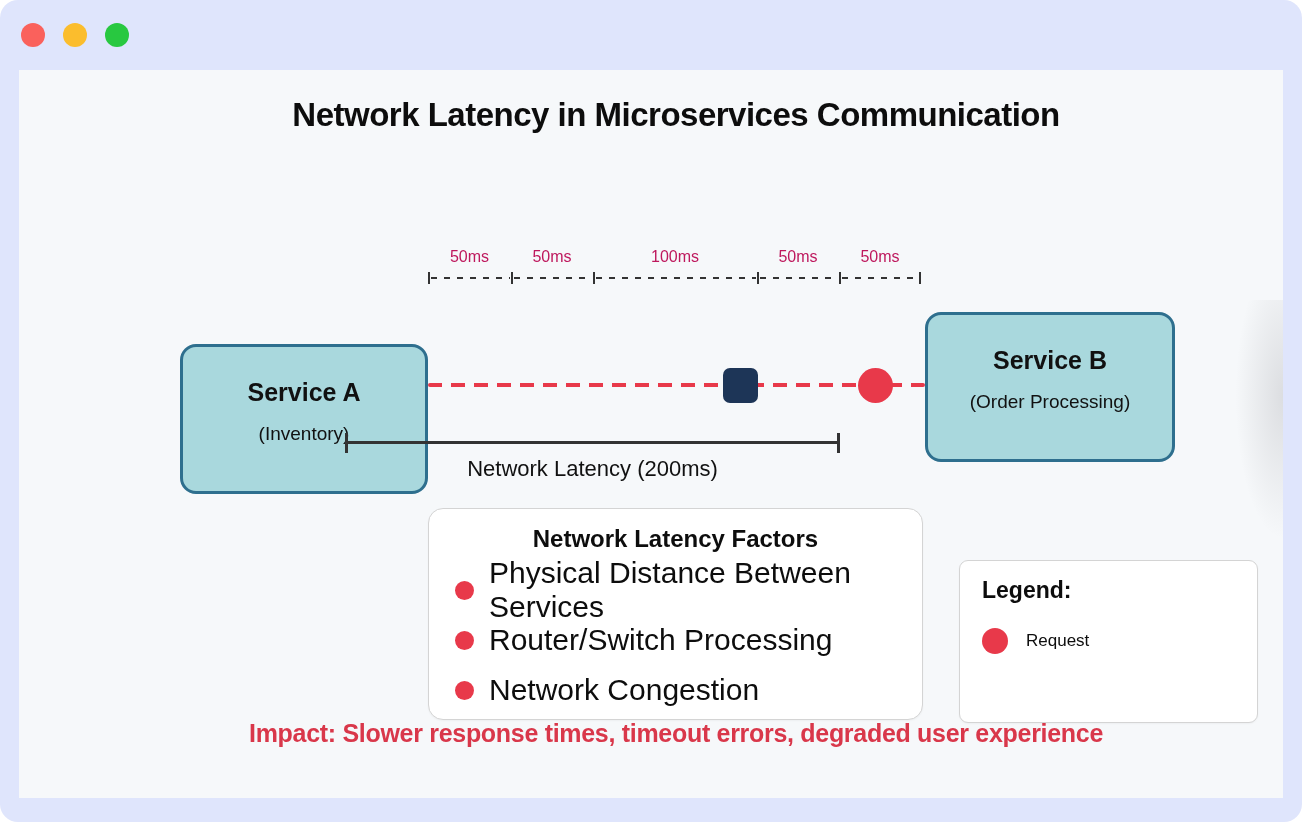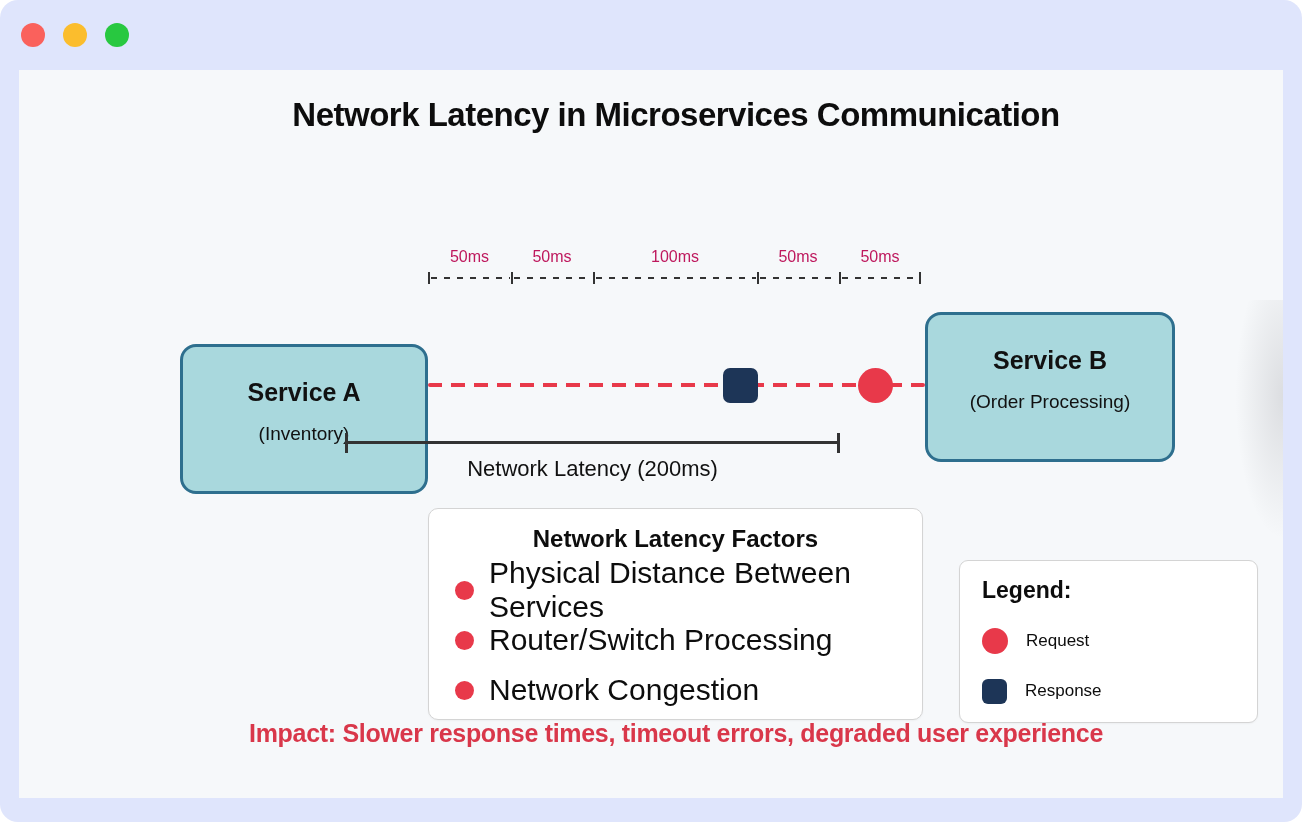--- a/index.html
+++ b/index.html
@@ -42,21 +42,21 @@
       background:#e8394a; border-radius:50%;}
   
   .measure{position:absolute; left:326px; top:363px; width:495px; height:20px;}
   .measure .bar{position:absolute; left:0; right:0; top:8px; height:3px; background:#333;}
   .measure .cap{position:absolute; top:0; width:3px; height:20px; background:#333;}
   .measure .cap.l{left:0;} .measure .cap.r{right:0;}
   .measure-label{position:absolute; left:326px; top:386px; width:495px; text-align:center;
       font-size:22px; color:#111;}
   
   .factors{position:absolute; left:409px; top:438px; width:495px; height:212px;
-      background:#ffffff; border:1px solid #d4d4d4; border-radius:10px; box-sizing:border-box;
+      background:#ffffff; border:1px solid #d4d4d4; border-radius:15px; box-sizing:border-box;
       box-shadow:0 1px 2px rgba(0,0,0,0.04); padding:12px 0 0 0;}
   .factors .ftitle{text-align:center; font-size:24px; font-weight:bold; color:#0d0d0d; margin:4px 0 12px 0;}
   .fitem{display:flex; align-items:center; gap:15px; padding-left:26px; height:50px;}
   .bullet{width:19px; height:19px; border-radius:50%; background:#e8394a; flex:0 0 auto;}
   .fitem .ftext{font-size:30px; color:#0d0d0d;}
   
   .legend{position:absolute; left:940px; top:490px; width:299px; height:163px;
       background:#ffffff; border:1px solid #d4d4d4; border-radius:9px; box-sizing:border-box;
       box-shadow:0 1px 2px rgba(0,0,0,0.04); padding:16px 0 0 22px;}
   .legend .ltitle{font-size:23px; font-weight:bold; color:#0d0d0d; margin-bottom:12px;}
@@ -161,23 +161,19 @@
         <span class="ftext">Network Congestion</span>
       </div>
     </div>
 
     <div class="legend">
       <div class="ltitle">Legend:</div>
       <div class="litem">
         <span class="lmark-circle"></span>
         <span class="ltext">Request</span>
       </div>
-      <div class="litem">
-        <span class="lmark-square"></span>
-        <span class="ltext">Response</span>
-      </div>
     </div>
 
     <div class="impact">Impact: Slower response times, timeout errors, degraded user experience</div>
 
     <div class="edge-shadow"></div>
   </div>
 </div>
 
 </body></html>

